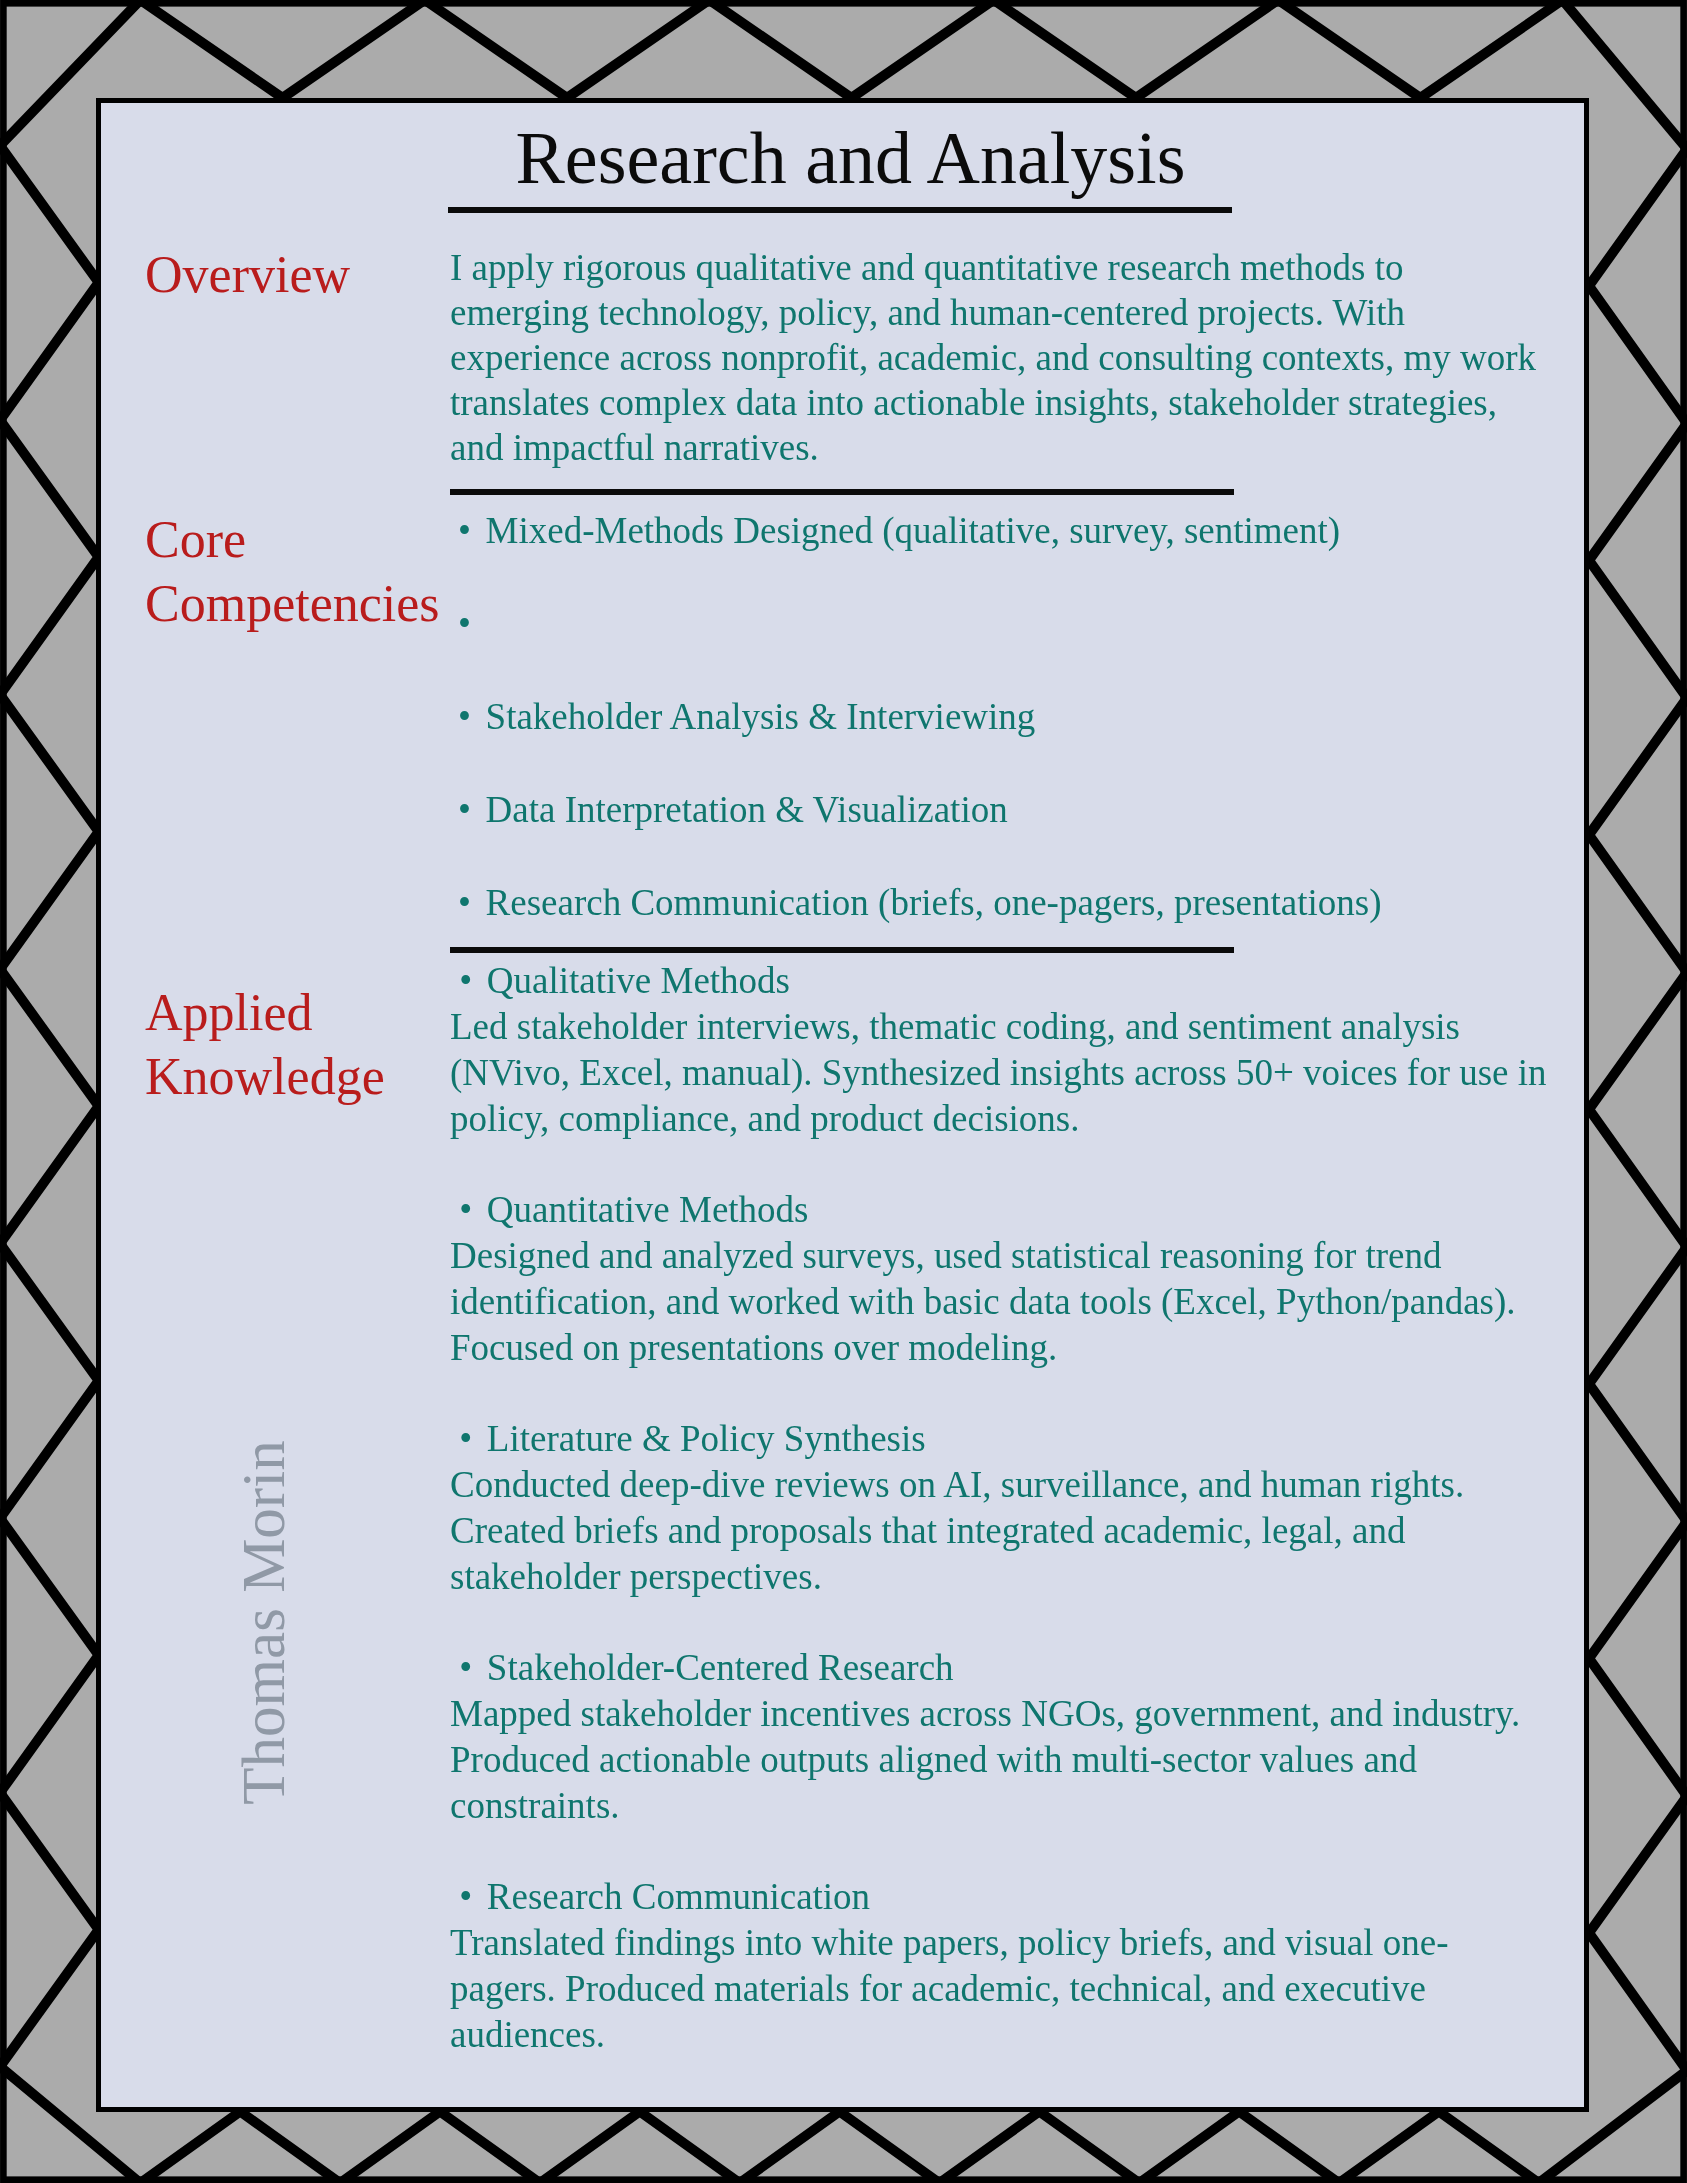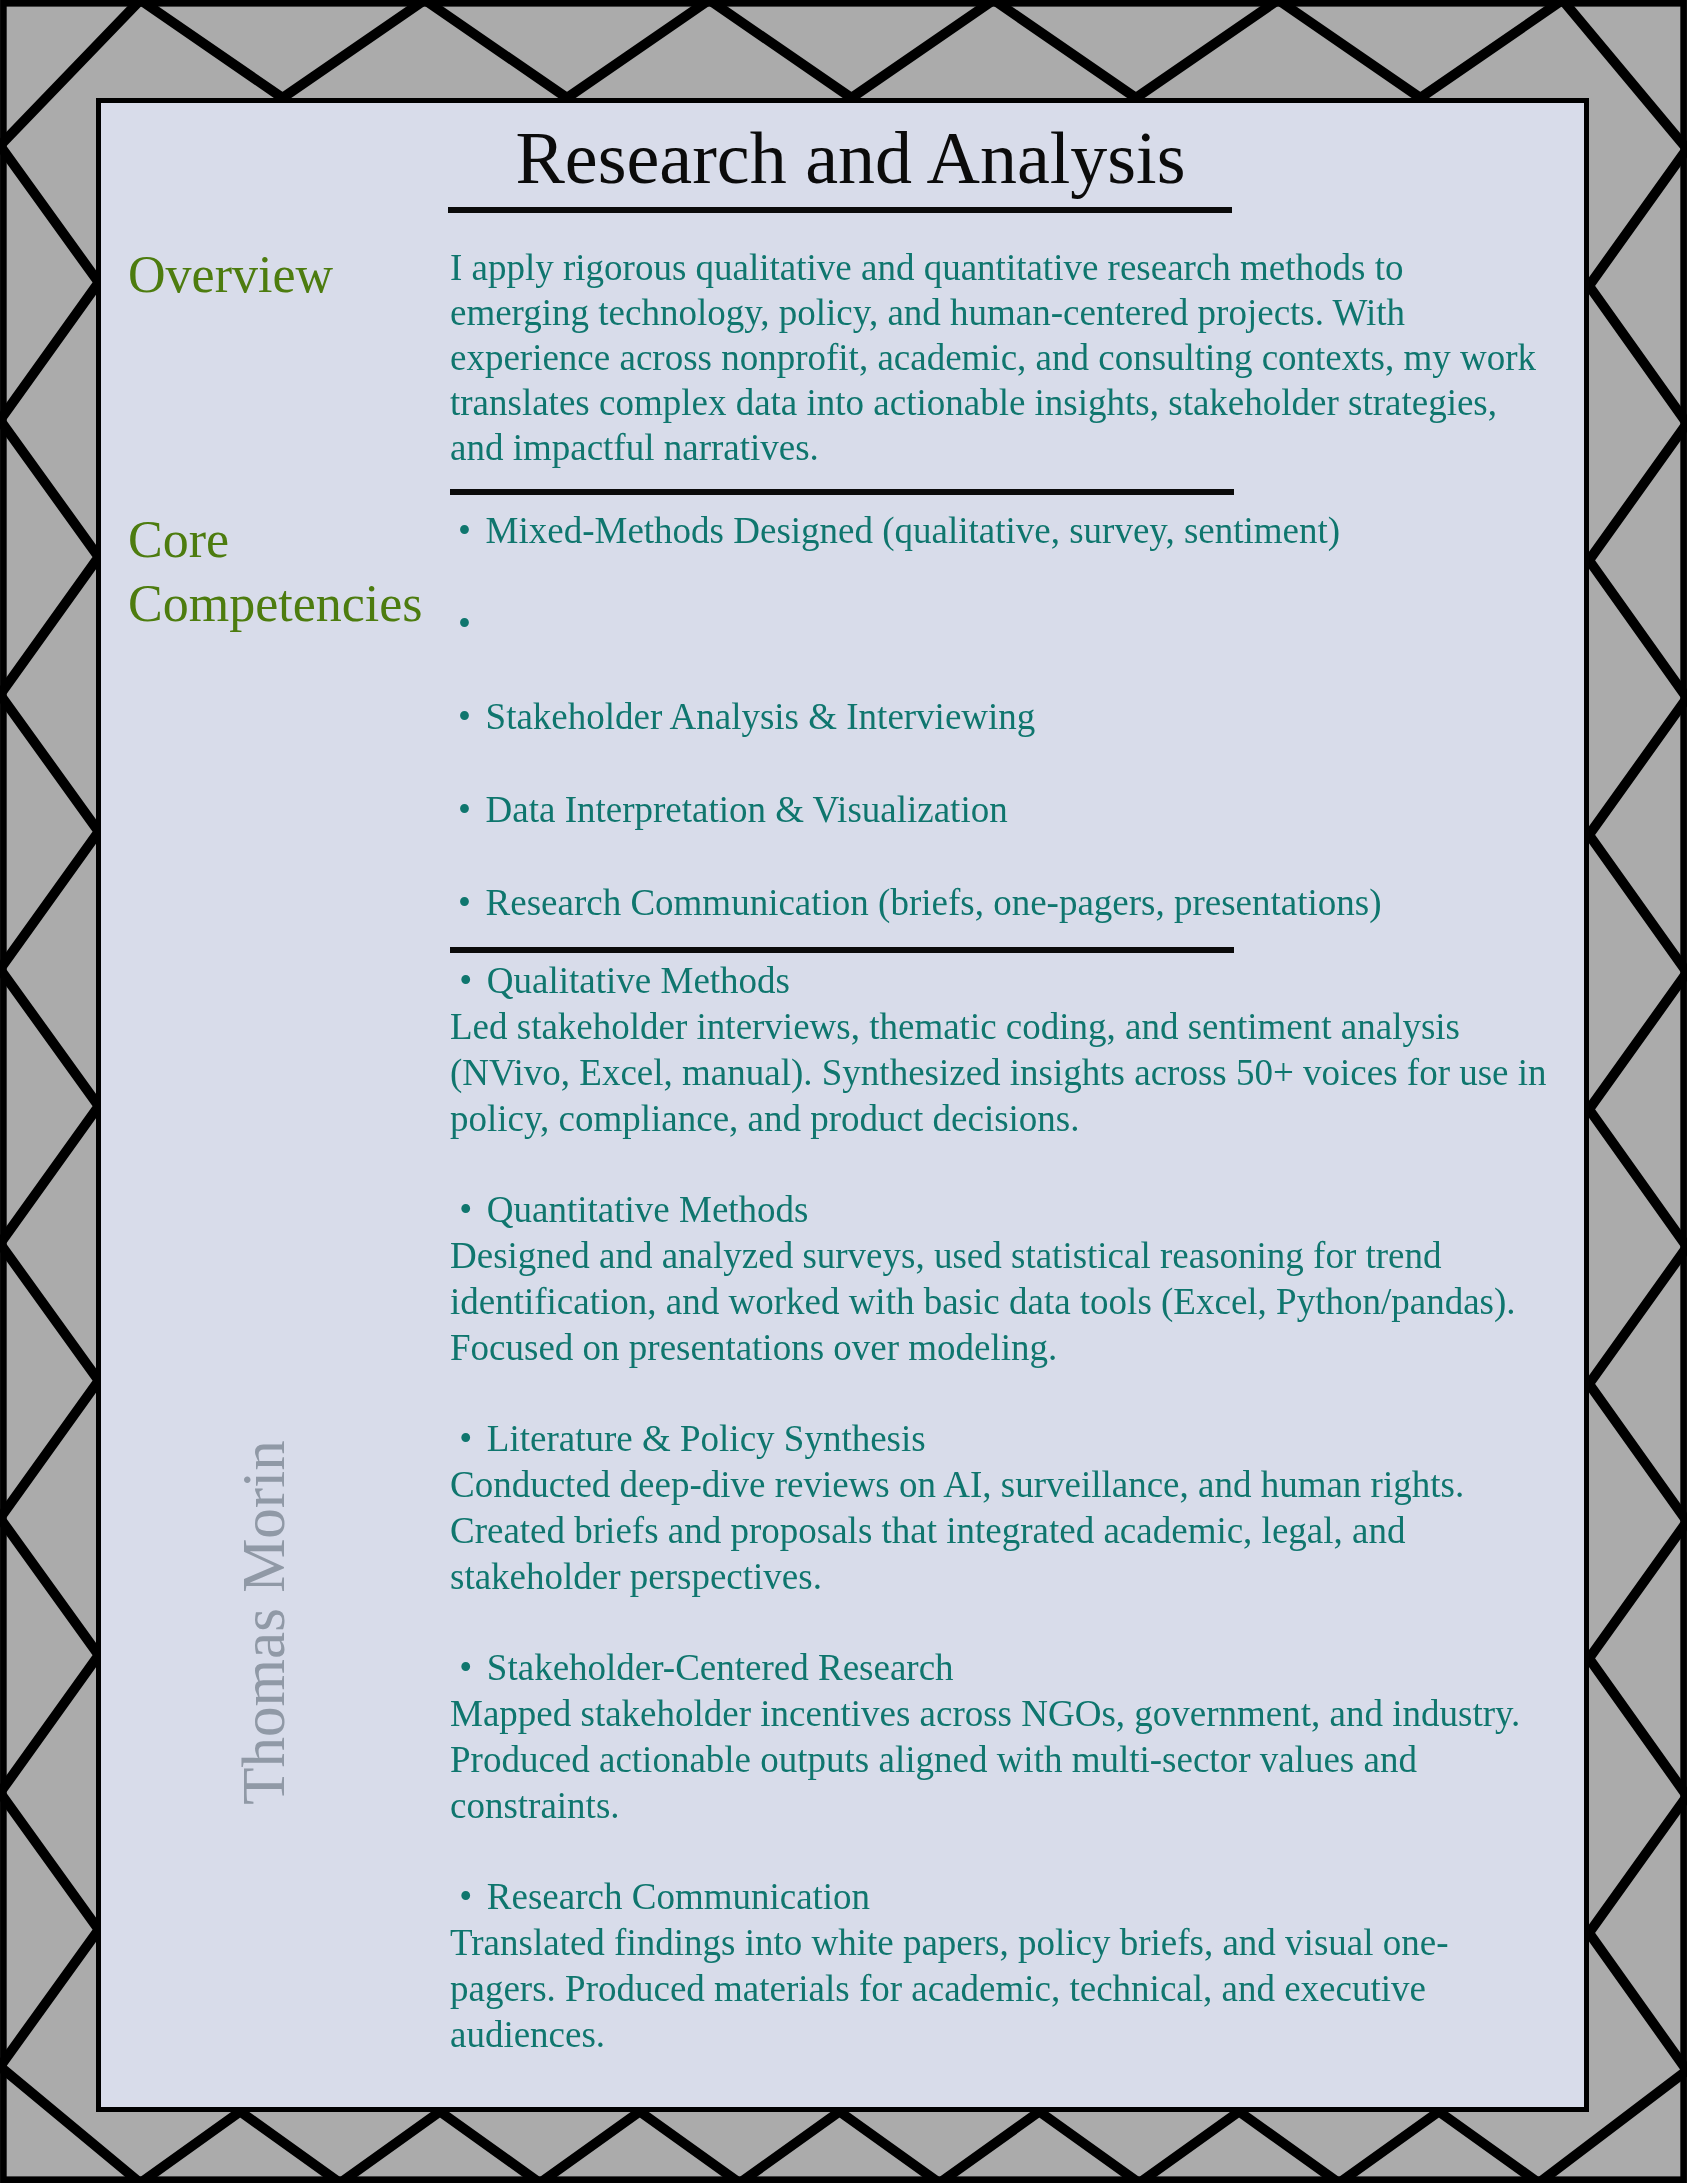--- a/index.html
+++ b/index.html
@@ -39,24 +39,24 @@
   .divider {
     position: absolute;
     left: 349px;
     width: 784px; height: 6px;
     background: #0b0b0b;
   }
   #divider-core { top: 386px; }
   #divider-applied { top: 844px; }
   .side-heading {
     position: absolute;
-    left: 27px;
+    left: 44px;
     font-size: 52px;
     line-height: 64px;
-    color: #4d7c0f;
+    color: #b91c1c;
     white-space: pre-line;
   }
   #heading-overview { top: 140px; }
   #heading-core { top: 405px; }
   #heading-applied { top: 878px; }
   .body-text {
     font-size: 37px;
     color: #0f766e;
   }
   #overview-paragraph {
@@ -171,20 +171,22 @@
         <span>Data Interpretation &amp; Visualization</span>
       </div>
       <div class="bullet-row body-text">
         <span class="bullet-glyph">•</span>
         <span>Research Communication (briefs, one-pagers, presentations)</span>
       </div>
     </div>
 
     <div class="divider" id="divider-applied"></div>
 
+    <div class="side-heading" id="heading-applied">Applied
+Knowledge</div>
 
     <div id="applied-items">
 
       <div class="ak-item">
         <div class="ak-title-row body-text">
           <span class="bullet-glyph">•</span>
           <span>Qualitative Methods</span>
         </div>
         <div class="ak-body body-text">Led stakeholder interviews, thematic coding, and sentiment analysis
 (NVivo, Excel, manual). Synthesized insights across 50+ voices for use in

